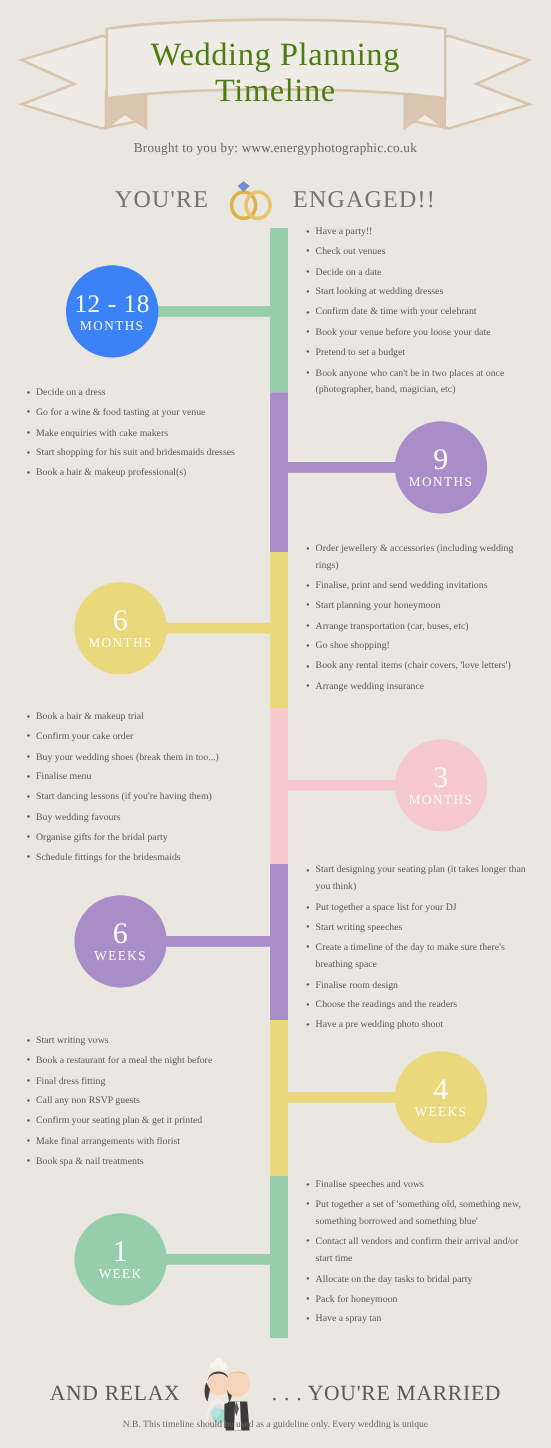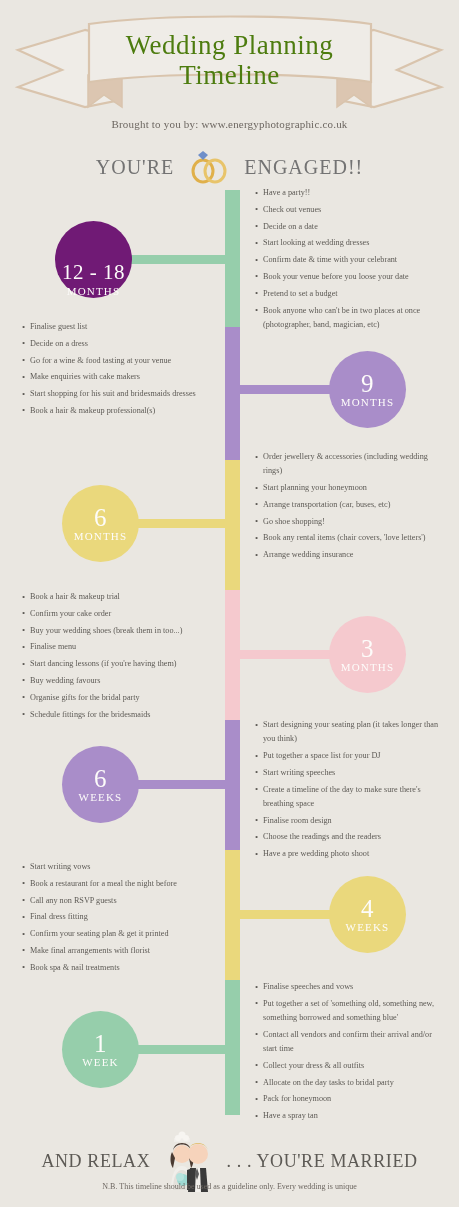--- a/index.html
+++ b/index.html
@@ -195,21 +195,21 @@
 <div class="spine" style="top:980px;height:135px;background:#96ceab;"></div>
 
 <div class="connector" style="left:125px;top:255px;width:100px;background:#96ceab;"></div>
 <div class="connector" style="left:240px;top:385px;width:95px;background:#a98dc9;"></div>
 <div class="connector" style="left:125px;top:519px;width:100px;background:#ead87c;"></div>
 <div class="connector" style="left:240px;top:650px;width:95px;background:#f5c9ce;"></div>
 <div class="connector" style="left:125px;top:780px;width:100px;background:#a98dc9;"></div>
 <div class="connector" style="left:240px;top:910px;width:95px;background:#ead87c;"></div>
 <div class="connector" style="left:125px;top:1045px;width:100px;background:#96ceab;"></div>
 
-<div class="circle" style="left:55px;top:221px;width:77px;height:77px;background:#701a75;justify-content:flex-end;">
+<div class="circle" style="left:55px;top:221px;width:77px;height:77px;background:#3b82f6;">
   <span class="num small">12 - 18</span>
   <span class="unit">MONTHS</span>
 </div>
 
 <div class="circle" style="left:329px;top:351px;width:77px;height:77px;background:#a98dc9;">
   <span class="num">9</span>
   <span class="unit">MONTHS</span>
 </div>
 
 <div class="circle" style="left:62px;top:485px;width:77px;height:77px;background:#ead87c;">
@@ -245,32 +245,32 @@
     <li>Start looking at wedding dresses</li>
     <li>Confirm date &amp; time with your celebrant</li>
     <li>Book your venue before you loose your date</li>
     <li>Pretend to set a budget</li>
     <li>Book anyone who can't be in two places at once (photographer, band, magician, etc)</li>
   </ul>
 </div>
 
 <div class="tasks" style="left:22px;top:320px;width:190px;">
   <ul>
-    <li>Finalise guest list</li>
     <li>Decide on a dress</li>
     <li>Go for a wine &amp; food tasting at your venue</li>
     <li>Make enquiries with cake makers</li>
     <li>Start shopping for his suit and bridesmaids dresses</li>
     <li>Book a hair &amp; makeup professional(s)</li>
   </ul>
 </div>
 
 <div class="tasks" style="left:255px;top:450px;width:190px;">
   <ul>
     <li>Order jewellery &amp; accessories (including wedding rings)</li>
+    <li>Finalise, print and send wedding invitations</li>
     <li>Start planning your honeymoon</li>
     <li>Arrange transportation (car, buses, etc)</li>
     <li>Go shoe shopping!</li>
     <li>Book any rental items (chair covers, 'love letters')</li>
     <li>Arrange wedding insurance</li>
   </ul>
 </div>
 
 <div class="tasks" style="left:22px;top:590px;width:195px;">
   <ul>
@@ -294,34 +294,33 @@
     <li>Finalise room design</li>
     <li>Choose the readings and the readers</li>
     <li>Have a pre wedding photo shoot</li>
   </ul>
 </div>
 
 <div class="tasks" style="left:22px;top:860px;width:195px;">
   <ul>
     <li>Start writing vows</li>
     <li>Book a restaurant for a meal the night before</li>
+    <li>Final dress fitting</li>
     <li>Call any non RSVP guests</li>
-    <li>Final dress fitting</li>
     <li>Confirm your seating plan &amp; get it printed</li>
     <li>Make final arrangements with florist</li>
     <li>Book spa &amp; nail treatments</li>
   </ul>
 </div>
 
 <div class="tasks" style="left:255px;top:980px;width:190px;">
   <ul>
     <li>Finalise speeches and vows</li>
     <li>Put together a set of 'something old, something new, something borrowed and something blue'</li>
     <li>Contact all vendors and confirm their arrival and/or start time</li>
-    <li>Collect your dress &amp; all outfits</li>
     <li>Allocate on the day tasks to bridal party</li>
     <li>Pack for honeymoon</li>
     <li>Have a spray tan</li>
   </ul>
 </div>
 
 <div class="footer-line">
   <span class="seg">AND RELAX</span>
   <span class="couple">
     <svg width="58" height="66" viewBox="0 0 58 66">

